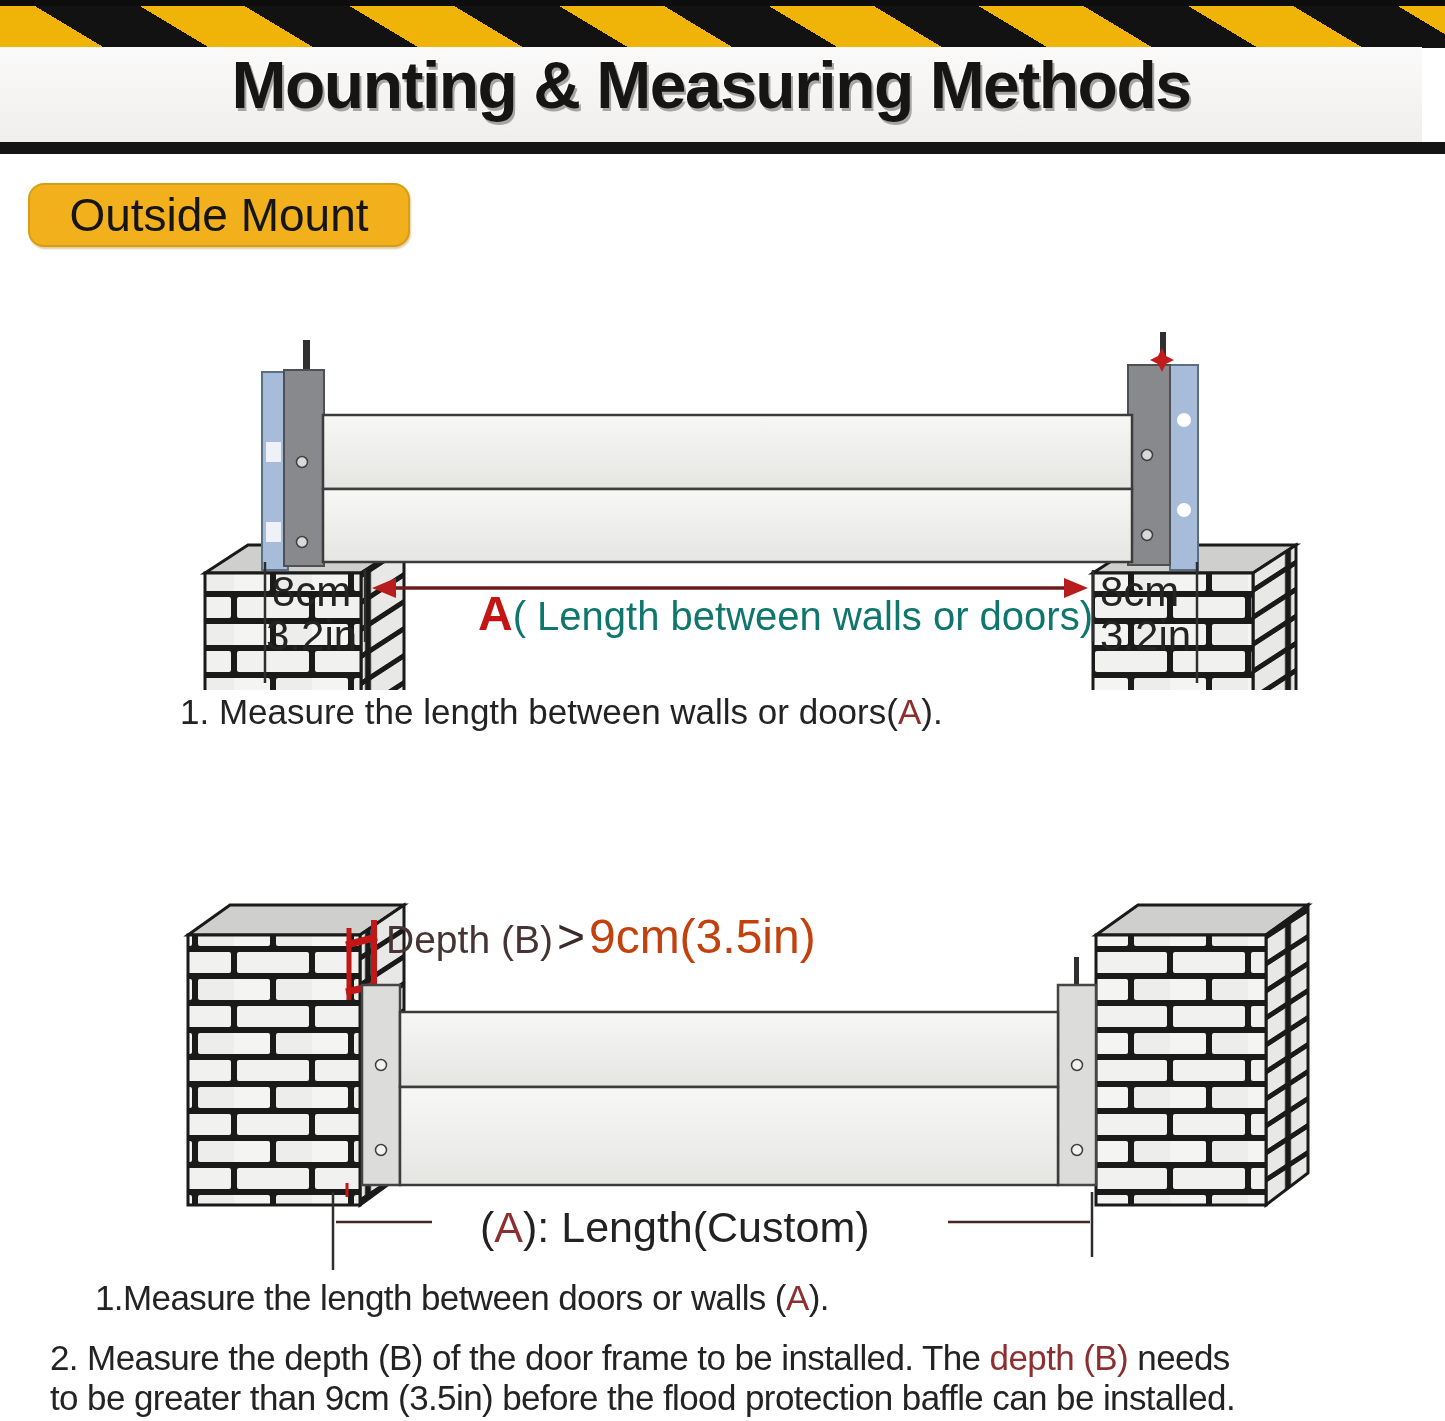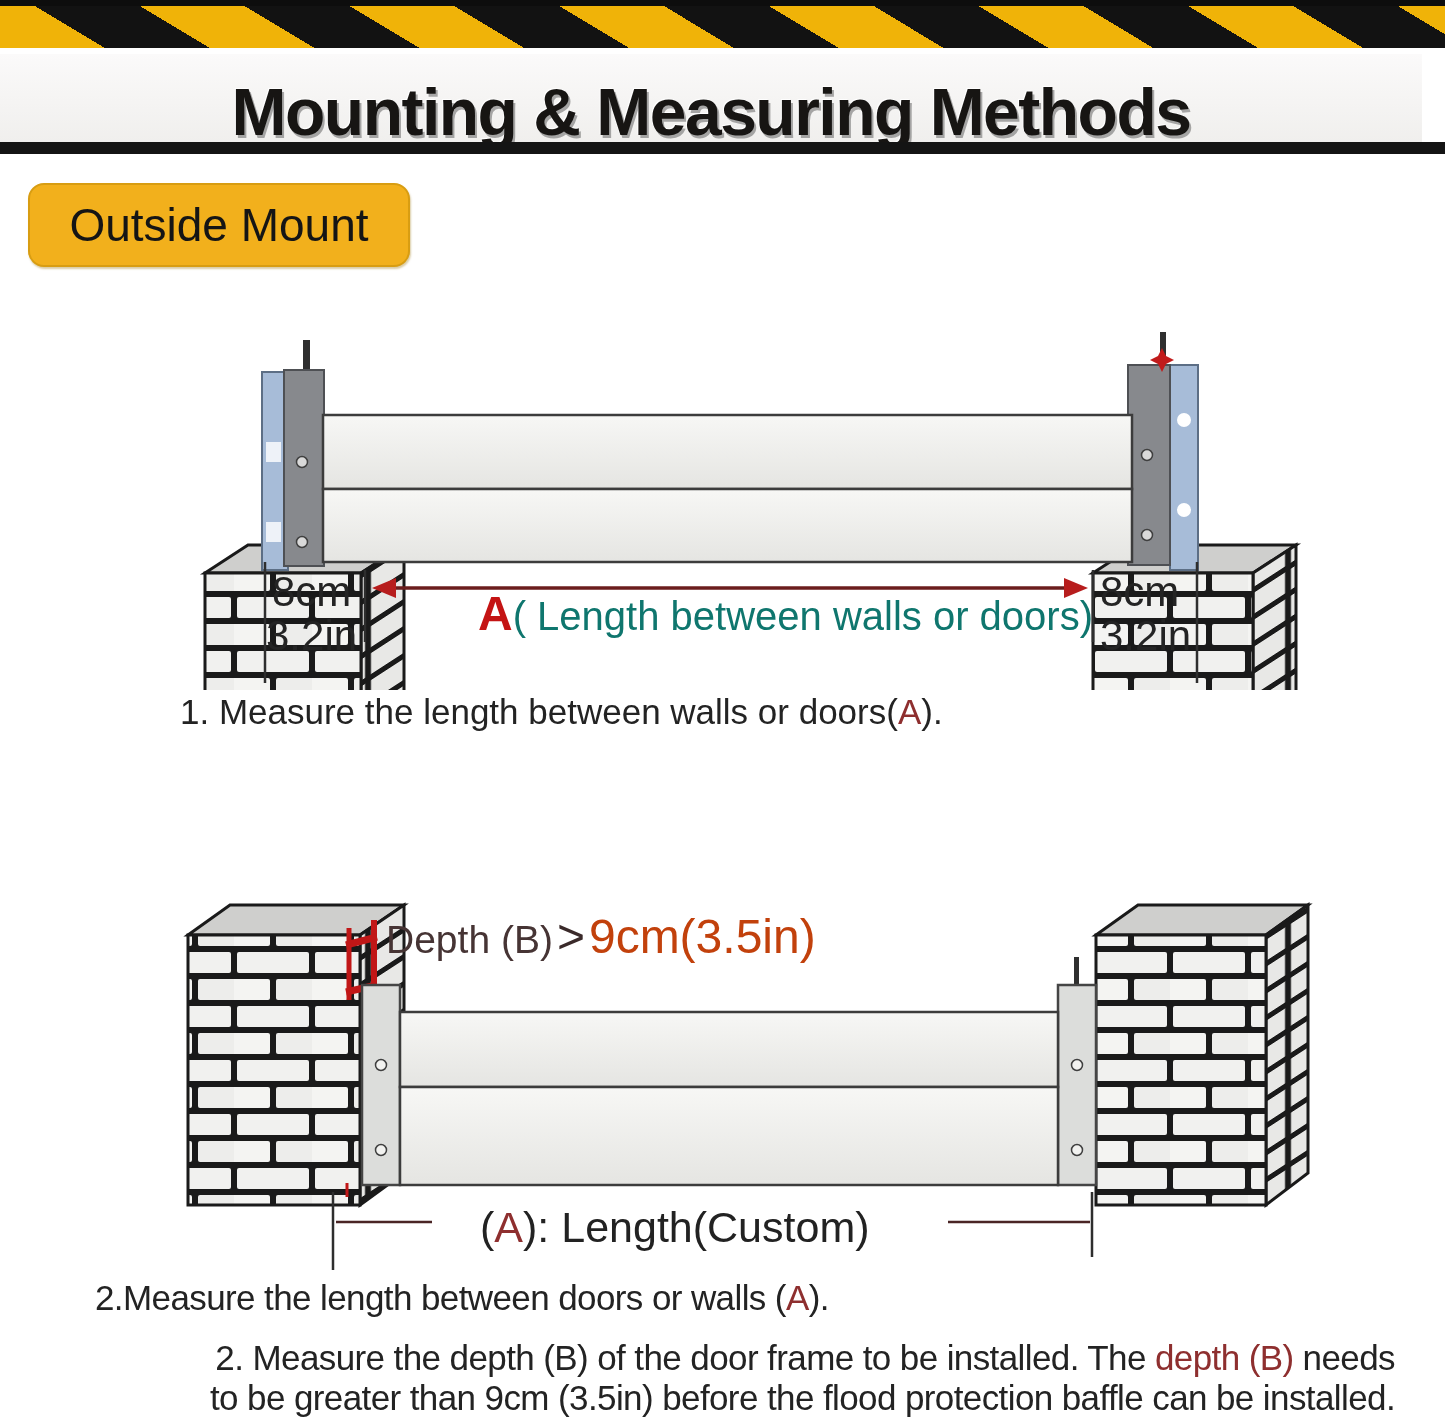--- a/index.html
+++ b/index.html
@@ -12,28 +12,28 @@
     --text:#232323;
   }
   *{margin:0;padding:0;box-sizing:border-box;}
   body{background:#ffffff;font-family:"Liberation Sans","DejaVu Sans",sans-serif;}
   .page{position:relative;width:1445px;height:1421px;background:#ffffff;overflow:hidden;}
 
   
   .top-black-bar{position:absolute;left:0;top:0;width:1445px;height:7px;background:#0d0d0d;}
   .hazard{position:absolute;left:0;top:6px;width:1445px;height:42px;
     background:repeating-linear-gradient(31deg,var(--hazard-yellow) 0 54px,var(--hazard-black) 54px 108px);}
-  .title-band{position:absolute;left:0;top:54px;width:1422px;height:96px;
-    background:linear-gradient(#fbfafa,#efeeec);display:flex;align-items:flex-end;justify-content:center;}
+  .title-band{position:absolute;left:0;top:47px;width:1422px;height:96px;
+    background:linear-gradient(#fbfafa,#efeeec);display:flex;align-items:flex-start;justify-content:center;}
   .page-title{font-size:66px;font-weight:700;letter-spacing:-1.5px;color:#171513;
     text-shadow:2px 3px 0 rgba(70,70,70,.45), -1px -1px 0 rgba(255,255,255,.9);}
   .bottom-black-bar{position:absolute;left:0;top:142px;width:1445px;height:12px;background:#141414;}
 
   
-  .mount-label{position:absolute;width:382px;height:84px;background:var(--accent-yellow);
+  .mount-label{position:absolute;width:382px;height:64px;background:var(--accent-yellow);
     border:2px solid #d89d12;border-radius:16px;display:flex;align-items:center;justify-content:center;
     font-size:46px;font-weight:500;color:#151515;box-shadow:1px 2px 2px rgba(150,110,0,.35);}
   .label-outside{left:28px;top:183px;}
   .label-inside{left:30px;top:806px;}
 
   
   .diagram{position:absolute;left:0;width:1278px;}
   .diagram svg{position:absolute;left:0;top:0;}
   #diagram-outside{top:270px;height:420px;}
   #diagram-inside{top:895px;height:380px;}
@@ -47,21 +47,21 @@
   .depth-label{font-size:39px;color:#463434;}
   .depth-gt{font-size:48px;color:#3a2a2a;margin:0 4px;}
   .depth-value{font-size:48px;color:#c2410c;}
   .length-text{font-size:43px;color:#222222;}
 
   
   .steps-outside{position:absolute;left:132px;top:692px;width:1240px;font-size:35px;color:var(--text);}
   .steps-outside p{margin-bottom:13px;margin-left:48px;}
   .steps-inside{position:absolute;left:50px;top:1278px;width:1345px;font-size:35px;letter-spacing:-0.6px;color:var(--text);}
   .steps-inside .line1{margin-left:45px;margin-bottom:20px;text-align:left;}
-  .steps-inside .line2a,.steps-inside .line2b{text-align:right;}
+  .steps-inside .line2a,.steps-inside .line2b{text-align:left;}
 </style>
 </head>
 <body>
 
 <div class="page">
 
   <div class="top-black-bar"></div>
   <div class="hazard"></div>
   <div class="title-band">
     <div class="page-title">Mounting &amp; Measuring Methods</div>
@@ -229,18 +229,18 @@
     </div>
 
     <div class="overlay baseline-row length-text" style="left:480px;top:308px;">
       <span>(</span>
       <span class="maroon">A</span>
       <span>): Length(Custom)</span>
     </div>
   </div>
 
   <div class="steps-inside">
-    <div class="line1"><span>2.Measure the length between doors or walls (</span><span class="maroon">A</span><span>).</span></div>
+    <div class="line1"><span>1.Measure the length between doors or walls (</span><span class="maroon">A</span><span>).</span></div>
     <div class="line2a"><span>2. Measure the depth (B) of the door frame to be installed. The </span><span class="maroon">depth (B)</span><span> needs</span></div>
     <div class="line2b">to be greater than 9cm (3.5in) before the flood protection baffle can be installed.</div>
   </div>
 
 </div>
 
 </body></html>

